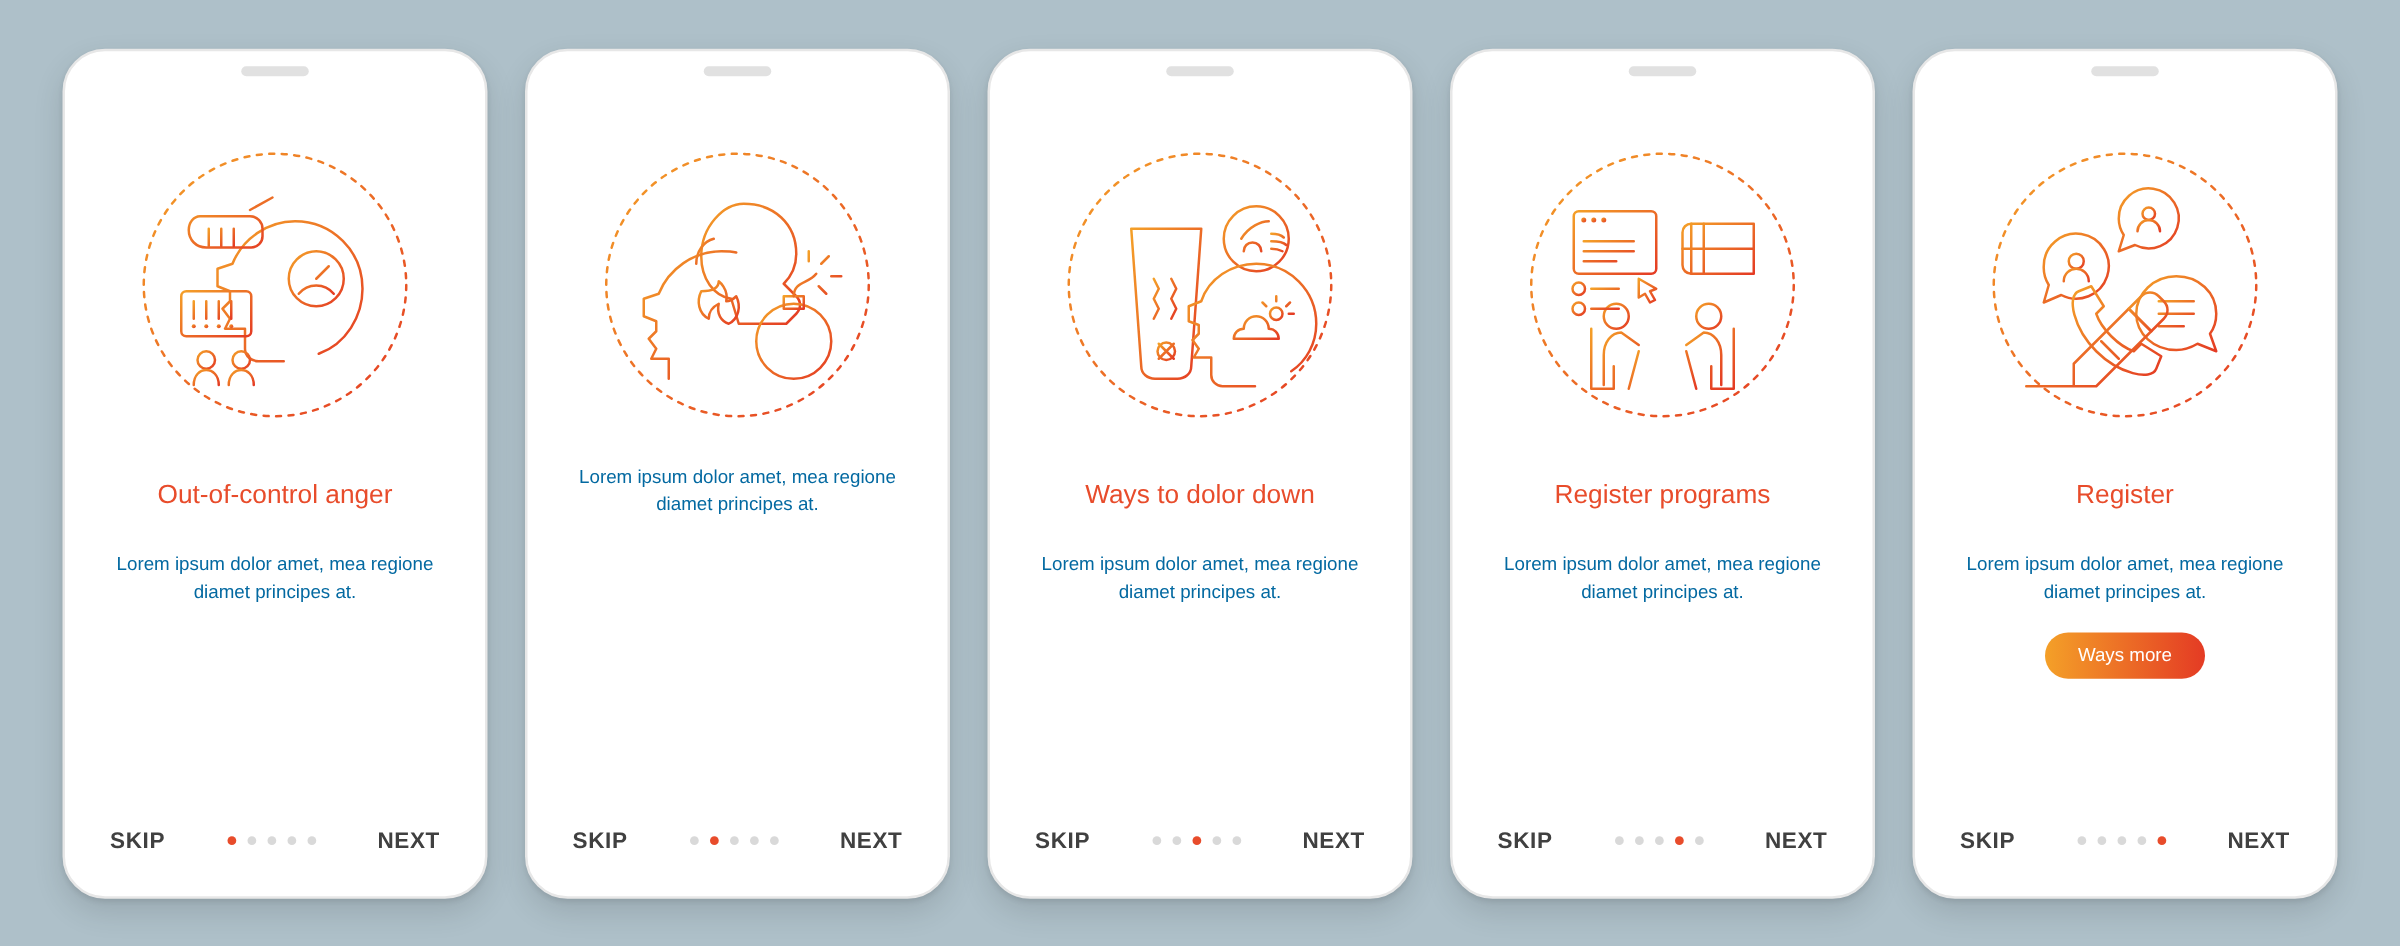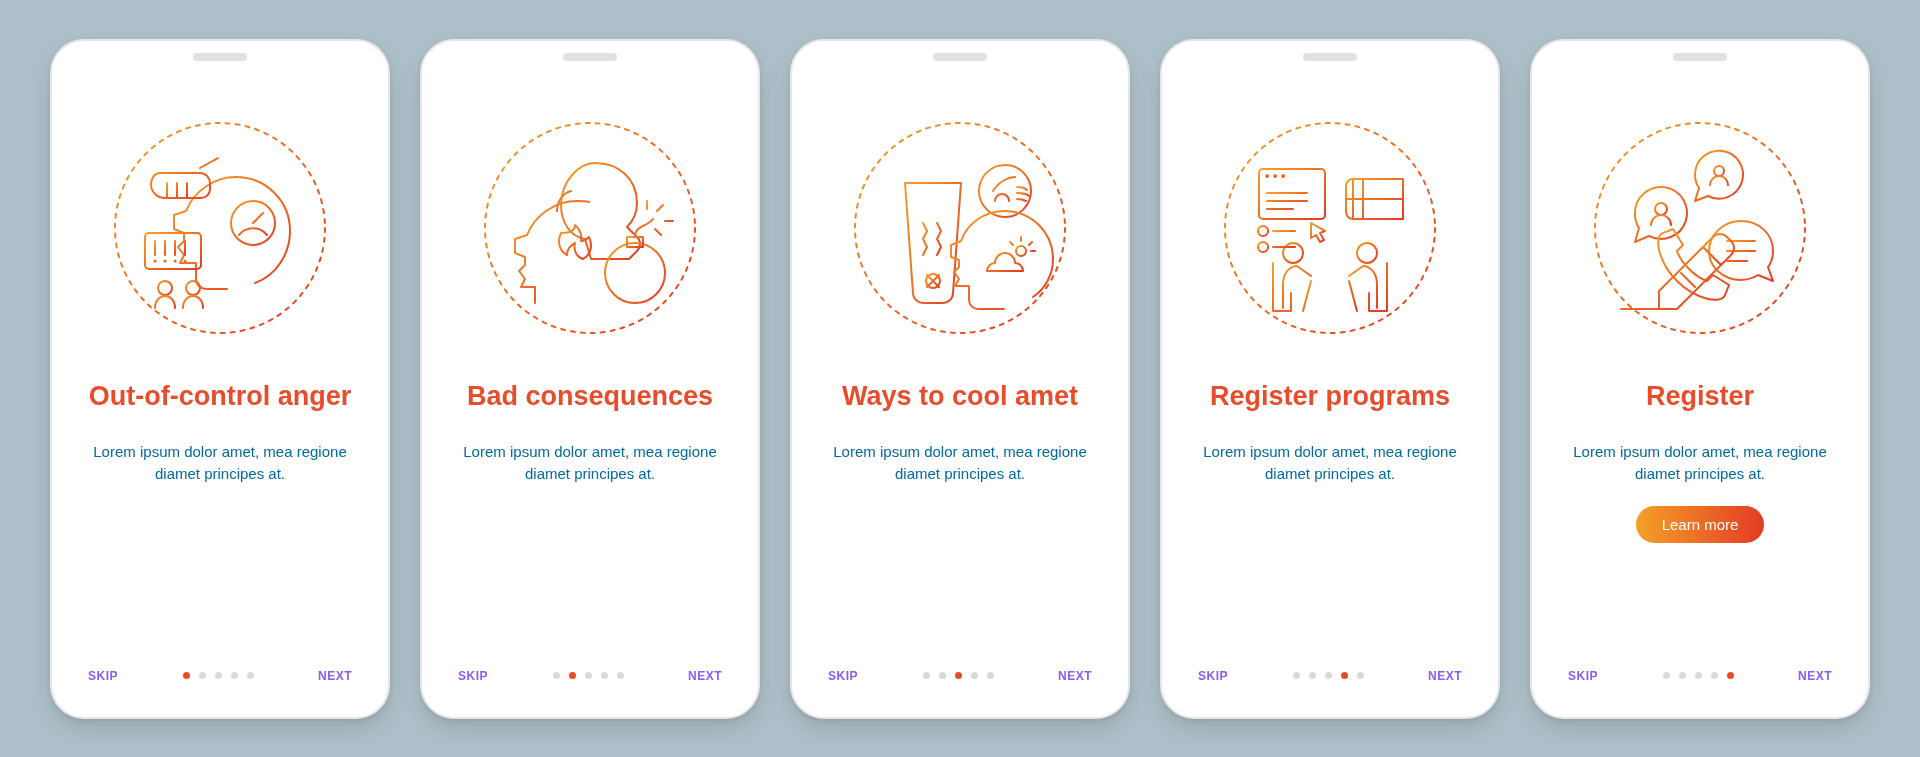--- a/index.html
+++ b/index.html
@@ -50,22 +50,22 @@
   .illus {
     width: 230px; height: 230px;
     border-radius: 50%;
     position: relative;
     display:flex;align-items:center;justify-content:center;
     margin-bottom: 28px;
   }
   .illus svg { width:100%; height:100%; display:block; }
   .title {
     color: #E84C2B;
-    font-size: 27px;
-    font-weight: 700;
+    font-size: 21px;
+    font-weight: 400;
     text-align: right;
     margin-bottom: 18px;
     line-height: 1.25;
     min-height: 52px;
     display:flex;align-items:center;justify-content:center;
   }
   .desc {
     color: #0369a1;
     font-size: 15px;
     line-height: 1.5;
@@ -84,22 +84,22 @@
   }
   .nav {
     position:absolute;
     left:0; right:0; bottom:24px;
     display:flex;
     align-items:center;
     justify-content:space-between;
     padding: 0 26px;
   }
   .nav-btn {
-    color:#8b5cf6;
-    font-size:12px;
+    color:#404040;
+    font-size:18px;
     font-weight:600;
     letter-spacing:.5px;
     background:none;border:none;cursor:pointer;
   }
   .dots { display:flex; gap:9px; }
   .dot {
     width:7px;height:7px;border-radius:50%;
     background:#d9d9d9;
   }
   .dot.active { background:#E84C2B; }
@@ -170,21 +170,20 @@
 
       <path class="grad-stroke" d="M60 190v-16H46l4-8-6-8 6-6v-8l-10-4v-14l12-4c8-20 28-34 50-34 4 0 8 0 12 1"></path>
       <path class="grad-stroke" d="M86 120c-4 8-2 18 6 22 0-6 4-10 8-12-2 8 2 14 8 16 8-4 10-14 6-22-4 4-8 4-8 4 2-10-6-16-6-16 0 6-6 8-14 8z"></path>
 
       <circle class="grad-stroke" cx="160" cy="160" r="30"></circle>
       <rect class="grad-stroke" x="152" y="124" width="16" height="10"></rect>
       <path class="grad-stroke" d="M160 124c0-12 12-10 18-18"></path>
       <path class="grad-stroke" d="M182 98l6-6 M190 108h8 M180 116l6 6 M172 96v-8"></path>
     </svg>
         </div>
-        <div class="title">Bad consequences</div>
         <div class="desc">Lorem ipsum dolor amet, mea regione diamet principes at.</div>
         <div class="nav">
           <button class="nav-btn">SKIP</button>
           <div class="dots">
             <div class="dot"></div>
             <div class="dot active"></div>
             <div class="dot"></div>
             <div class="dot"></div>
             <div class="dot"></div>
           </div>
@@ -207,21 +206,21 @@
       <circle class="grad-stroke" cx="160" cy="78" r="26"></circle>
       <path class="grad-stroke" d="M148 78c6-10 16-14 22-14 M150 88c0-4 3-7 7-7s7 3 7 7"></path>
       <path class="grad-stroke" d="M172 74c4 0 8 1 10 3 M172 80c5 0 10 1 12 3 M172 86c4 0 7 1 9 2"></path>
 
       <path class="grad-stroke" d="M188 184c12-8 20-22 20-38 0-26-21-48-48-48-20 0-38 12-44 30l-10 4v12l8 3v7l-5 5 5 7-4 7h14v14c0 5 4 9 9 9h26"></path>
       <path class="grad-stroke" d="M150 150a10 10 0 0 1 20 0 8 8 0 0 1 8 8H142a8 8 0 0 1 8-8z"></path>
       <circle class="grad-stroke" cx="176" cy="138" r="5"></circle>
       <path class="grad-stroke" d="M176 128v-4 M184 132l3-3 M186 138h4 M168 132l-3-3"></path>
     </svg>
         </div>
-        <div class="title">Ways to cool amet</div>
+        <div class="title">Ways to dolor down</div>
         <div class="desc">Lorem ipsum dolor amet, mea regione diamet principes at.</div>
         <div class="nav">
           <button class="nav-btn">SKIP</button>
           <div class="dots">
             <div class="dot"></div>
             <div class="dot"></div>
             <div class="dot active"></div>
             <div class="dot"></div>
             <div class="dot"></div>
           </div>
@@ -291,21 +290,21 @@
       <path class="grad-stroke" d="M142 128h28 M142 138h28 M142 148h20"></path>
 
       <path class="grad-stroke" d="M140 182c-4 10-30 4-48-14s-24-44-14-48l10-4 10 16-6 6c2 6 6 12 12 18s12 10 18 12l6-6 16 10z"></path>
 
       <path class="grad-stroke" d="M36 196h56l44-44-18-18-44 44v18z M96 160l14 14"></path>
       <path class="grad-stroke" d="M118 134l18 18 10-10c4-4 4-10 0-14l-4-4c-4-4-10-4-14 0z"></path>
     </svg>
         </div>
         <div class="title">Register</div>
         <div class="desc">Lorem ipsum dolor amet, mea regione diamet principes at.</div>
-        <button class="cta">Learn more</button>
+        <button class="cta">Ways more</button>
         <div class="nav">
           <button class="nav-btn">SKIP</button>
           <div class="dots">
             <div class="dot"></div>
             <div class="dot"></div>
             <div class="dot"></div>
             <div class="dot"></div>
             <div class="dot active"></div>
           </div>
           <button class="nav-btn">NEXT</button>

